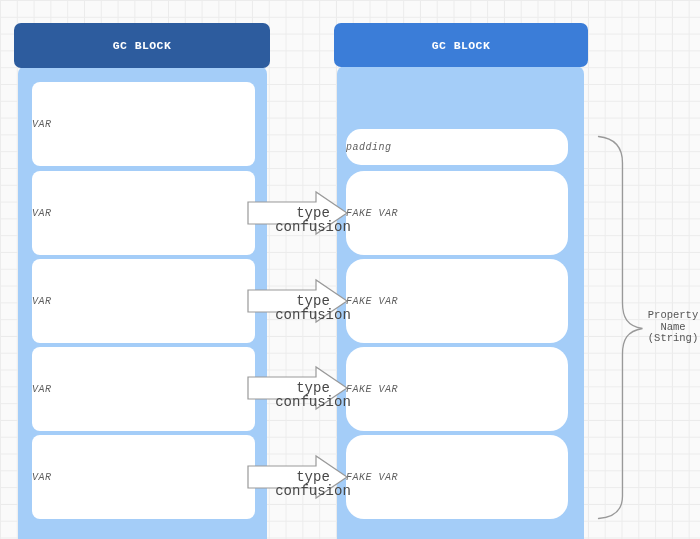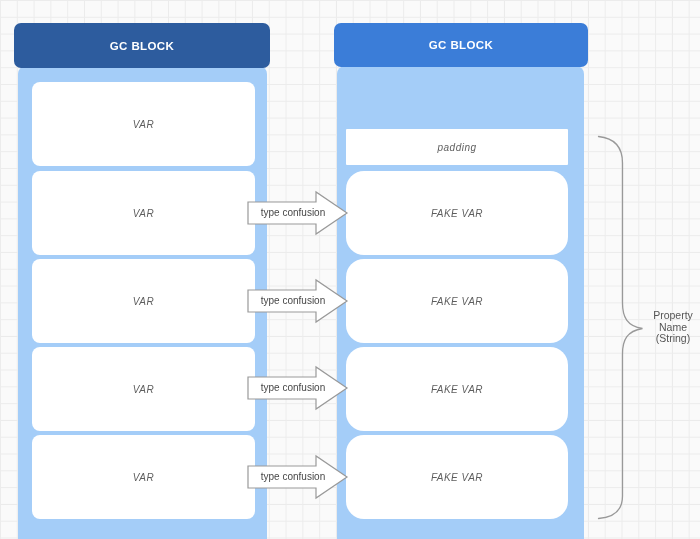--- a/index.html
+++ b/index.html
@@ -6,41 +6,42 @@
   body{font-family:"Liberation Sans", sans-serif;}
   .stage{
     position:relative;width:700px;height:539px;overflow:hidden;
     background-color:#fafafa;
     background-image:
       linear-gradient(to right, #ececec 1px, transparent 1px),
       linear-gradient(to bottom, #ececec 1px, transparent 1px),
       linear-gradient(to right, #e4e4e4 1px, transparent 1px),
       linear-gradient(to bottom, #e4e4e4 1px, transparent 1px);
     background-size:16.8px 16.8px,16.8px 16.8px,84px 84px,84px 84px;
+    font-family:Liberation Mono, monospace;
   }
   .abs{position:absolute;box-sizing:border-box;}
   .container{background:#a4cdf8;border-radius:8px 8px 0 0;}
   .hdr{
     display:flex;align-items:center;justify-content:center;
     color:#ffffff;font-weight:bold;font-size:11.5px;letter-spacing:.4px;
     border-radius:7px;
   }
   .hdr-dark{background:#2d5c9e;}
   .hdr-blue{background:#3b7dd8;}
   .cell{
     background:#ffffff;border-radius:8px;
-    display:flex;align-items:center;justify-content:center;
+    display:flex;align-items:center;
     font-style:italic;font-size:10px;color:#5e5e5e;letter-spacing:.5px;
   }
   .left-box{left:32px;width:223px;height:84px;}
   .right-box{left:346px;width:222px;height:84px;border-radius:18px;}
   .svg-layer{position:absolute;left:0;top:0;pointer-events:none;}
   .arrow-label{
     position:absolute;left:248px;width:90px;height:14px;
-    text-align:center;font-size:10px;color:#474747;line-height:14px;
+    text-align:center;font-size:14px;color:#474747;line-height:14px;padding-left:20px;
   }
   .annotation{
     position:absolute;left:640px;top:310px;width:66px;
     text-align:center;font-size:10.5px;line-height:11.5px;color:#555555;
     white-space:pre-line;
   }
 </style>
 </head>
 <body>
 
@@ -63,21 +64,21 @@
       <span>VAR</span>
     </div>
   <div class="abs cell left-box" style="top:435px;">
       <span>VAR</span>
     </div>
 
   <div class="abs container" style="left:337px;top:66px;width:247px;height:473px;"></div>
   <div class="abs hdr hdr-blue" style="left:334px;top:23px;width:254px;height:44px;">
     <span>GC BLOCK</span>
   </div>
-  <div class="abs cell" style="left:346px;top:129px;width:222px;height:36px;border-radius:1px;">
+  <div class="abs cell" style="left:346px;top:129px;width:222px;height:36px;border-radius:15px;">
     <span>padding</span>
   </div>
   <div class="abs cell right-box" style="top:171px;">
       <span>FAKE VAR</span>
     </div>
   <div class="abs cell right-box" style="top:259px;">
       <span>FAKE VAR</span>
     </div>
   <div class="abs cell right-box" style="top:347px;">
       <span>FAKE VAR</span>

